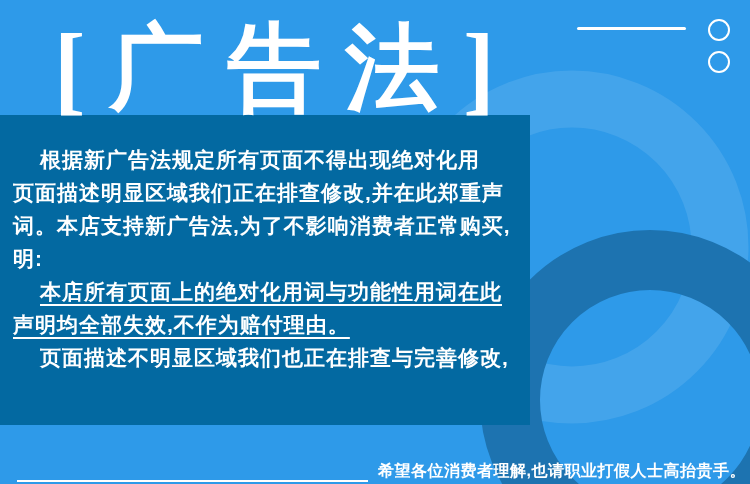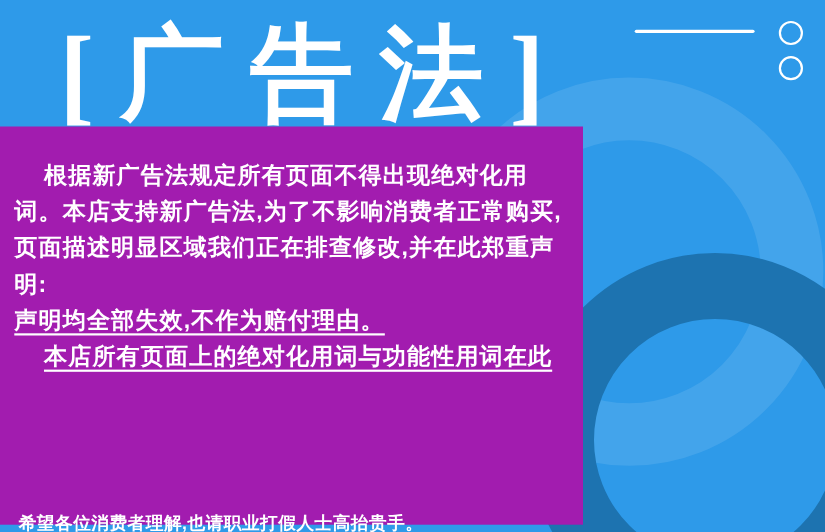--- a/index.html
+++ b/index.html
@@ -15,28 +15,28 @@
          font-size:94px;line-height:104px;white-space:nowrap;}
   .title .bracket{transform:scaleY(1.05);}
 
   
   .tr-line{position:absolute;left:577px;top:27px;width:109px;height:3px;background:#FFFFFF;border-radius:2px;z-index:3;}
   .circle-o{position:absolute;width:22px;height:22px;border:2px solid #FFFFFF;border-radius:50%;box-sizing:border-box;z-index:3;}
   .circle-o.c1{left:708px;top:19px;}
   .circle-o.c2{left:708px;top:51px;}
 
   
-  .panel{position:absolute;left:0;top:115px;width:530px;height:362px;box-sizing:border-box;
-         background:#a21caf;padding:28px 6px 0 13px;z-index:2;}
+  .panel{position:absolute;left:0;top:115px;width:530px;height:310px;box-sizing:border-box;
+         background:#0369a1;padding:28px 6px 0 13px;z-index:2;}
   .line{color:#FFFFFF;font-weight:bold;font-size:21px;line-height:33px;letter-spacing:1px;white-space:nowrap;}
   .line.indent{padding-left:27px;}
   .line.u{text-decoration:underline;text-decoration-thickness:2px;text-underline-offset:5px;}
 
   
-  .footer{position:absolute;left:17px;right:4px;top:456px;height:26px;display:flex;align-items:flex-start;gap:10px;z-index:3;flex-direction:column;}
+  .footer{position:absolute;left:17px;right:4px;top:456px;height:26px;display:flex;align-items:flex-end;gap:10px;z-index:3;}
   .footer-rule{flex:1;height:2px;background:#FFFFFF;}
   .footer-text{color:#FFFFFF;font-weight:bold;font-size:16px;letter-spacing:0.5px;white-space:nowrap;}
 </style>
 </head>
 <body>
 
 <div class="stage">
 
   <svg class="rings" width="750" height="484" viewBox="0 0 750 484" aria-hidden="true">
     <circle cx="572" cy="247" r="148" fill="none" stroke="rgba(255,255,255,0.10)" stroke-width="57"></circle>
@@ -50,25 +50,26 @@
     <span>法</span>
     <span class="bracket">]</span>
   </div>
 
   <div class="tr-line"></div>
   <div class="circle-o c1"></div>
   <div class="circle-o c2"></div>
 
   <div class="panel">
     <div class="line indent">根据新广告法规定所有页面不得出现绝对化用</div>
+    <div class="line">页面描述明显区域我们正在排查修改,并在此郑重声</div>
     <div class="line">词。本店支持新广告法,为了不影响消费者正常购买,</div>
-    <div class="line">页面描述明显区域我们正在排查修改,并在此郑重声</div>
     <div class="line">明:</div>
+    <div class="line indent u">本店所有页面上的绝对化用词与功能性用词在此</div>
     <div class="line u">声明均全部失效,不作为赔付理由。</div>
-    <div class="line indent u">本店所有页面上的绝对化用词与功能性用词在此</div>
+    <div class="line indent">页面描述不明显区域我们也正在排查与完善修改,</div>
   </div>
 
   <div class="footer">
     <div class="footer-rule"></div>
     <div class="footer-text">希望各位消费者理解,也请职业打假人士高抬贵手。</div>
   </div>
 
 </div>
 
 </body></html>

